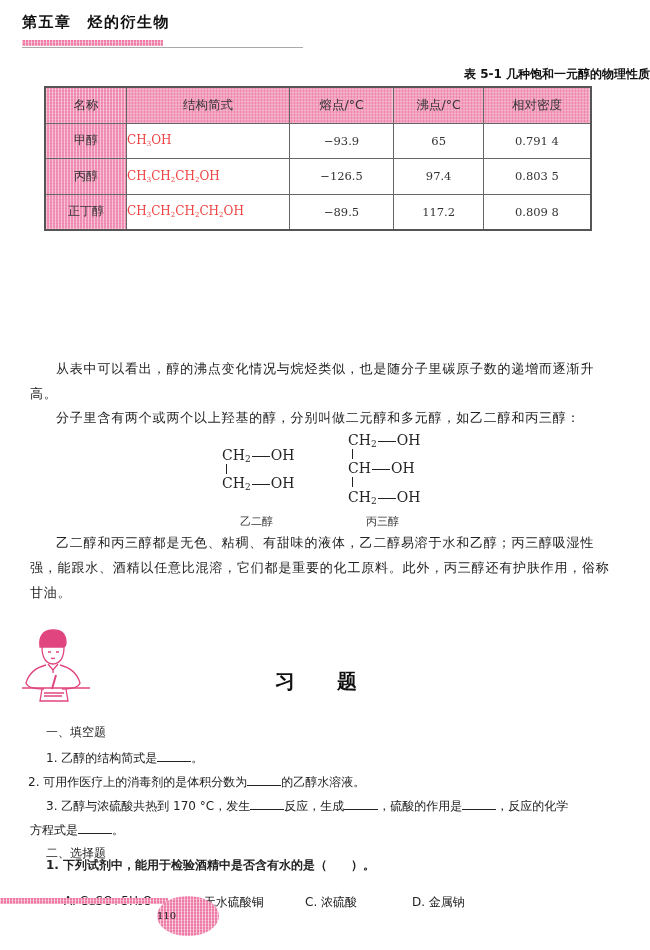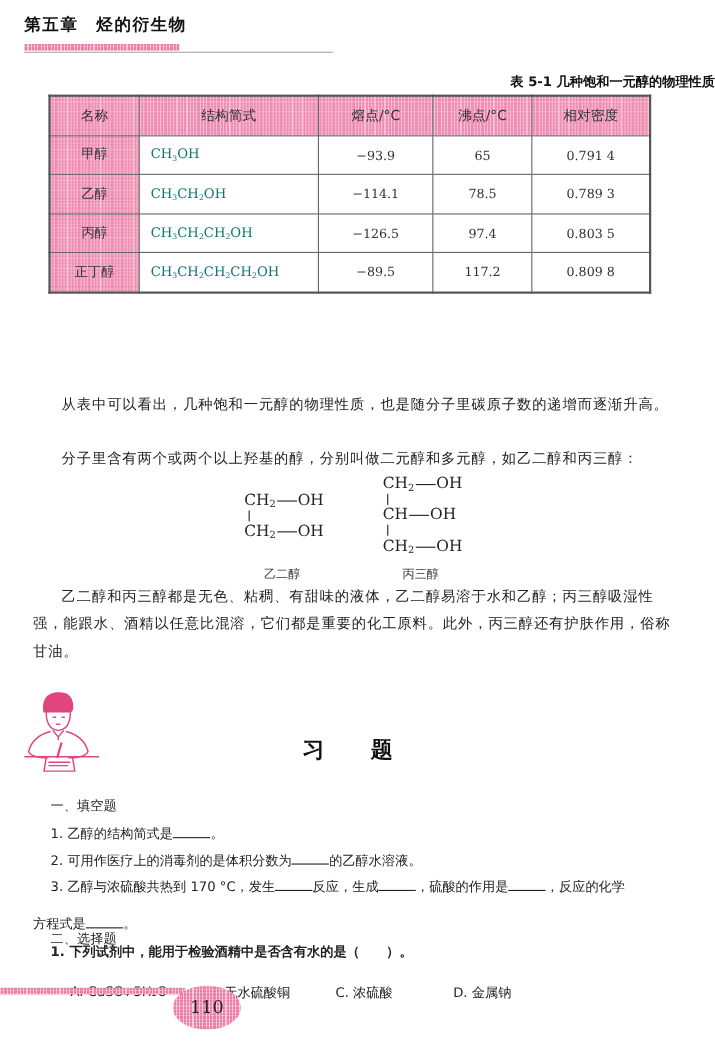--- a/index.html
+++ b/index.html
@@ -20,41 +20,41 @@
   .table-caption { left:0; width:650px; top:66px; text-align:right;
                    font-family:"DejaVu Sans","Liberation Sans",sans-serif; font-weight:bold; font-size:12px; color:#111; }
   table.props { position:absolute; left:44px; top:86px; width:548px; border-collapse:collapse;
                 border:2px solid #555; font-size:12px; }
   table.props td, table.props th { border:1px solid #666; height:34.5px; padding:0; }
   table.props th { font-family:"DejaVu Sans","Liberation Sans",sans-serif; font-weight:normal; color:#333; font-size:12.5px; }
   table.props th.pink, table.props td.pink { background-color:#ee86ad;
     background-image: repeating-linear-gradient(90deg, rgba(255,255,255,0.45) 0 1px, transparent 1px 3px),
                       repeating-linear-gradient(0deg, rgba(255,255,255,0.2) 0 1px, transparent 1px 3px); }
   table.props td.name { text-align:center; font-family:"DejaVu Sans","Liberation Sans",sans-serif; color:#333; font-size:12px; }
-  table.props td.formula { padding-left:10px; font-size:12px; color:#0f766e; }
+  table.props td.formula { font-size:12px; color:#ef4444; }
   table.props td.num { text-align:center; font-size:11.5px; color:#333; }
   sub { font-size:7px; vertical-align:-2px; }
 
   .para { left:30px; width:590px; font-size:13px; line-height:25px; color:#222; letter-spacing:0.8px;
           font-family:"DejaVu Sans","Liberation Sans",sans-serif; }
   .indent { text-indent:26px; }
 
   .struct { font-size:14px; color:#222; line-height:24px; }
   .struct .bond { display:inline-block; width:18px; height:1px; background:#222; vertical-align:middle; margin:0 1px; }
   .struct .vbond { position:absolute; width:1px; background:#222; }
   .struct-label { font-size:11px; font-family:"DejaVu Sans","Liberation Sans",sans-serif; color:#333; }
 
   .ex-title { font-family:"DejaVu Sans","Liberation Sans",sans-serif; font-weight:900; font-size:20px; color:#111; top:668px; }
   .q { left:30px; font-size:12px; font-family:"DejaVu Sans","Liberation Sans",sans-serif; color:#222; }
   .blank { display:inline-block; width:34px; border-bottom:1px solid #222; height:12px; vertical-align:baseline; }
 
   .footer-bar { left:0; top:898px; width:168px; height:6px; }
   .page-oval { left:157px; top:896px; width:62px; height:40px; border-radius:50%; }
-  .page-num { left:157px; top:896px; width:62px; height:40px; line-height:40px; text-align:center;
-              font-size:16px; color:#222; font-family:"DejaVu Serif","Liberation Serif",serif; }
+  .page-num { left:157px; top:896px; width:62px; height:40px; line-height:40px; text-align:left;
+              font-size:10px; color:#222; font-family:"DejaVu Serif","Liberation Serif",serif; }
 </style>
 </head>
 <body>
 
 <div class="abs chapter-title">
   <span>第五章</span><span class="gap"></span><span>烃的衍生物</span>
 </div>
 <div class="abs hdr-bar stripe"></div>
 <div class="abs hdr-line"></div>
 
@@ -79,44 +79,37 @@
   </thead>
   <tbody id="tbody">
       <tr>
         <td class="pink name">甲醇</td>
         <td class="formula">CH<sub>3</sub>OH</td>
         <td class="num">−93.9</td>
         <td class="num">65</td>
         <td class="num">0.791 4</td>
       </tr>
       <tr>
-        <td class="pink name">乙醇</td>
-        <td class="formula">CH<sub>3</sub>CH<sub>2</sub>OH</td>
-        <td class="num">−114.1</td>
-        <td class="num">78.5</td>
-        <td class="num">0.789 3</td>
-      </tr>
-      <tr>
         <td class="pink name">丙醇</td>
         <td class="formula">CH<sub>3</sub>CH<sub>2</sub>CH<sub>2</sub>OH</td>
         <td class="num">−126.5</td>
         <td class="num">97.4</td>
         <td class="num">0.803 5</td>
       </tr>
       <tr>
         <td class="pink name">正丁醇</td>
         <td class="formula">CH<sub>3</sub>CH<sub>2</sub>CH<sub>2</sub>CH<sub>2</sub>OH</td>
         <td class="num">−89.5</td>
         <td class="num">117.2</td>
         <td class="num">0.809 8</td>
       </tr>
     </tbody>
 </table>
 
-<div class="abs para indent" style="top:356px;">从表中可以看出，几种饱和一元醇的物理性质，也是随分子里碳原子数的递增而逐渐升高。</div>
+<div class="abs para indent" style="top:356px;">从表中可以看出，醇的沸点变化情况与烷烃类似，也是随分子里碳原子数的递增而逐渐升高。</div>
 <div class="abs para indent" style="top:405px;">分子里含有两个或两个以上羟基的醇，分别叫做二元醇和多元醇，如乙二醇和丙三醇：</div>
 
 <div class="abs struct" style="left:222px; top:443px; width:80px; height:52px;">
   <div style="position:absolute; left:0; top:0; white-space:nowrap;">CH<sub style="font-size:9px">2</sub><span class="bond"></span>OH</div>
   <div class="vbond" style="left:4px; top:21px; height:10px;"></div>
   <div style="position:absolute; left:0; top:28px; white-space:nowrap;">CH<sub style="font-size:9px">2</sub><span class="bond"></span>OH</div>
 </div>
 <div class="abs struct-label" style="left:240px; top:514px;">乙二醇</div>
 
 <div class="abs struct" style="left:348px; top:428px; width:90px; height:84px;">
@@ -147,27 +140,27 @@
   </g>
 </svg>
 
 <div class="abs ex-title" style="left:275px;">习</div>
 <div class="abs ex-title" style="left:337px;">题</div>
 
 <div class="abs q" style="left:46px; top:724px;">一、填空题</div>
 <div class="abs q" style="left:46px; top:749px;">
   <span>1. 乙醇的结构简式是</span><span class="blank"></span><span>。</span>
 </div>
-<div class="abs q" style="left:46px; top:773px;">
+<div class="abs q" style="left:28px; top:773px;">
   <span>2. 可用作医疗上的消毒剂的是体积分数为</span><span class="blank"></span><span>的乙醇水溶液。</span>
 </div>
 <div class="abs q" style="left:46px; top:797px; width:580px;">
   <span>3. 乙醇与浓硫酸共热到 170 °C，发生</span><span class="blank"></span><span>反应，生成</span><span class="blank"></span><span>，硫酸的作用是</span><span class="blank"></span><span>，反应的化学</span>
 </div>
-<div class="abs q" style="left:30px; top:821px;margin-top:10px;">
+<div class="abs q" style="left:30px; top:821px;">
   <span>方程式是</span><span class="blank"></span><span>。</span>
 </div>
 
 <div class="abs q" style="left:46px; top:845px;">二、选择题</div>
 <div class="abs q" style="left:46px; top:857px;font-weight:bold;">1. 下列试剂中，能用于检验酒精中是否含有水的是（　　）。</div>
 <div class="abs q" style="left:64px; top:894px;">A. CuSO₄·5H₂O</div>
 <div class="abs q" style="left:188px; top:894px;">B. 无水硫酸铜</div>
 <div class="abs q" style="left:305px; top:894px;">C. 浓硫酸</div>
 <div class="abs q" style="left:412px; top:894px;">D. 金属钠</div>
 

